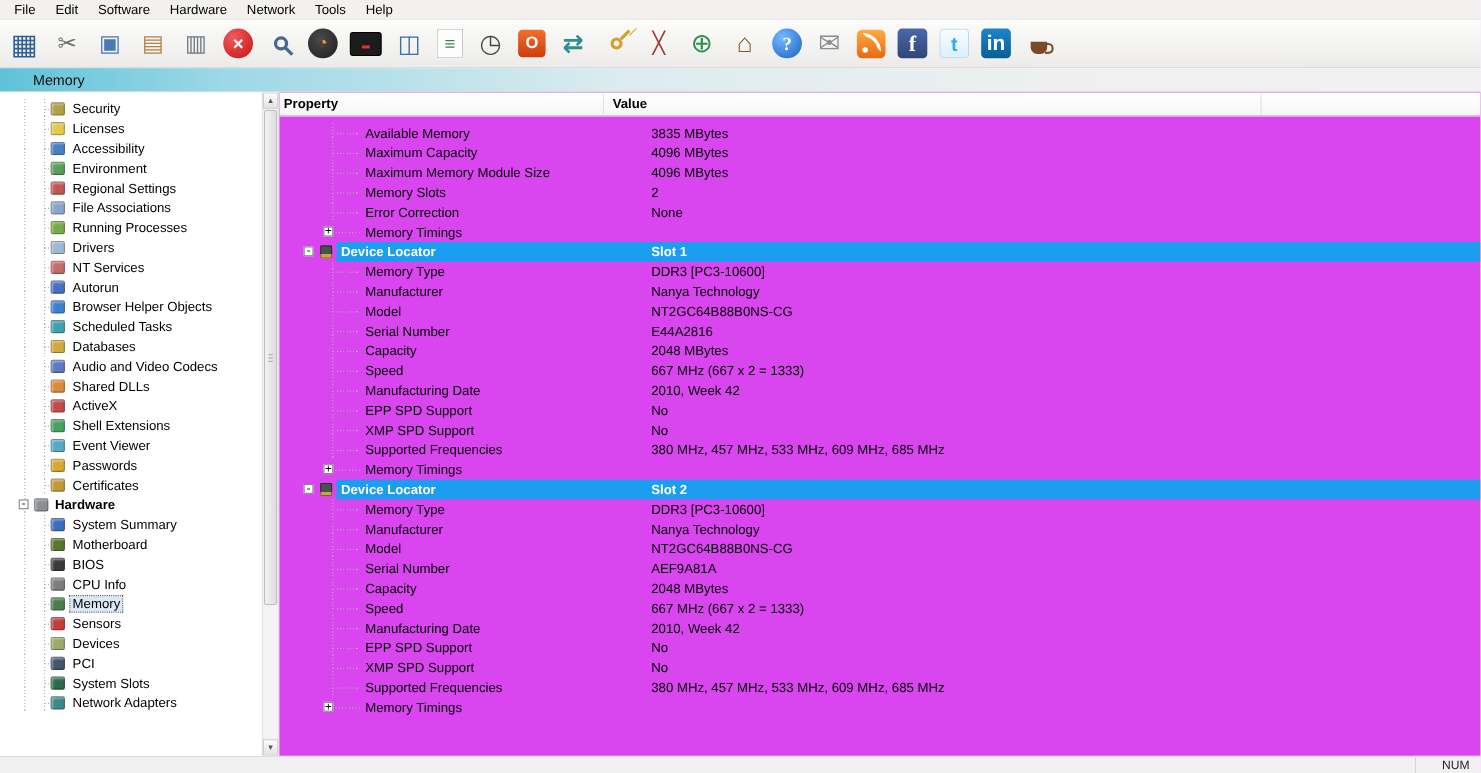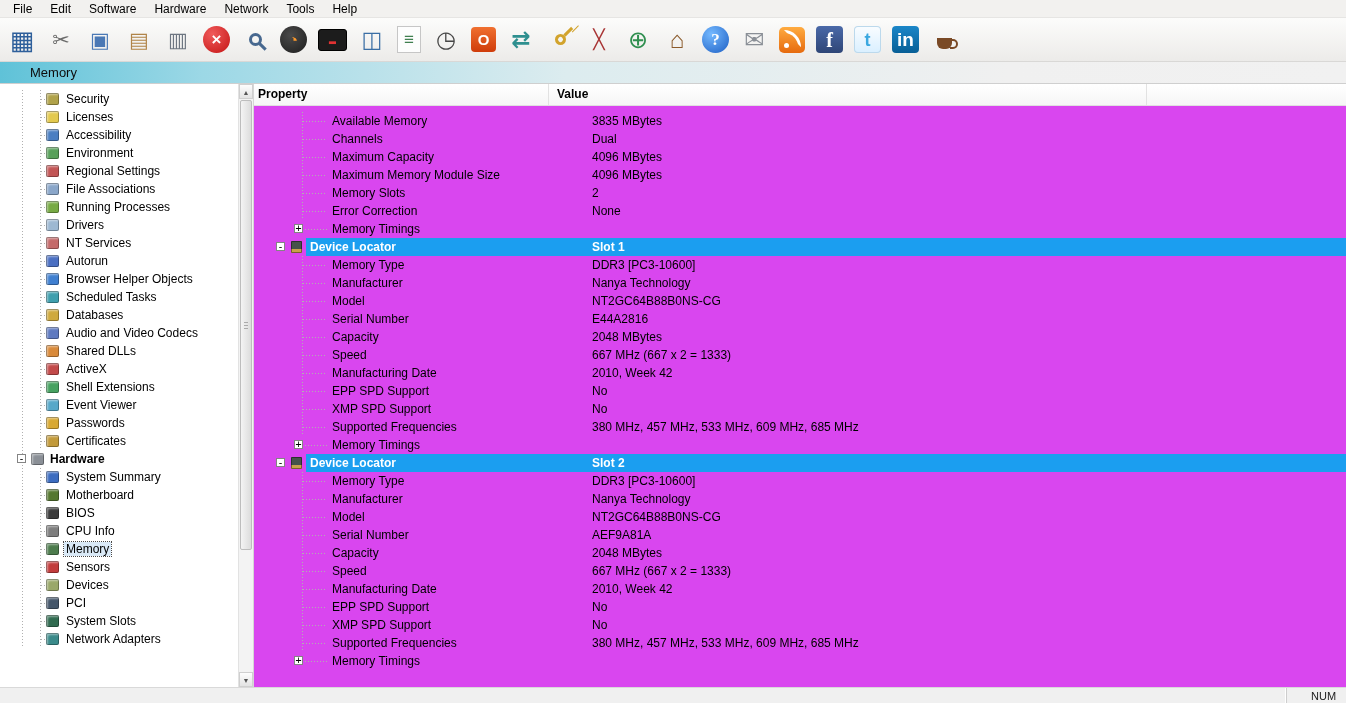--- a/index.html
+++ b/index.html
@@ -519,27 +519,20 @@
             <span class="rg vdots" data-name="tree-guide-line"></span>
             <span class="hs hdots" data-name="tree-guide-stub"></span>
 
             <span class="prop" data-name="property-cell">Available Memory</span>
             <span class="val" data-name="value-cell">3835 MBytes</span>
           </div>
           <div class="row item" data-name="table-row">
             <span class="rg vdots" data-name="tree-guide-line"></span>
             <span class="hs hdots" data-name="tree-guide-stub"></span>
 
-            <span class="prop" data-name="property-cell">Channels</span>
-            <span class="val" data-name="value-cell">Dual</span>
-          </div>
-          <div class="row item" data-name="table-row">
-            <span class="rg vdots" data-name="tree-guide-line"></span>
-            <span class="hs hdots" data-name="tree-guide-stub"></span>
-
             <span class="prop" data-name="property-cell">Maximum Capacity</span>
             <span class="val" data-name="value-cell">4096 MBytes</span>
           </div>
           <div class="row item" data-name="table-row">
             <span class="rg vdots" data-name="tree-guide-line"></span>
             <span class="hs hdots" data-name="tree-guide-stub"></span>
 
             <span class="prop" data-name="property-cell">Maximum Memory Module Size</span>
             <span class="val" data-name="value-cell">4096 MBytes</span>
           </div>

